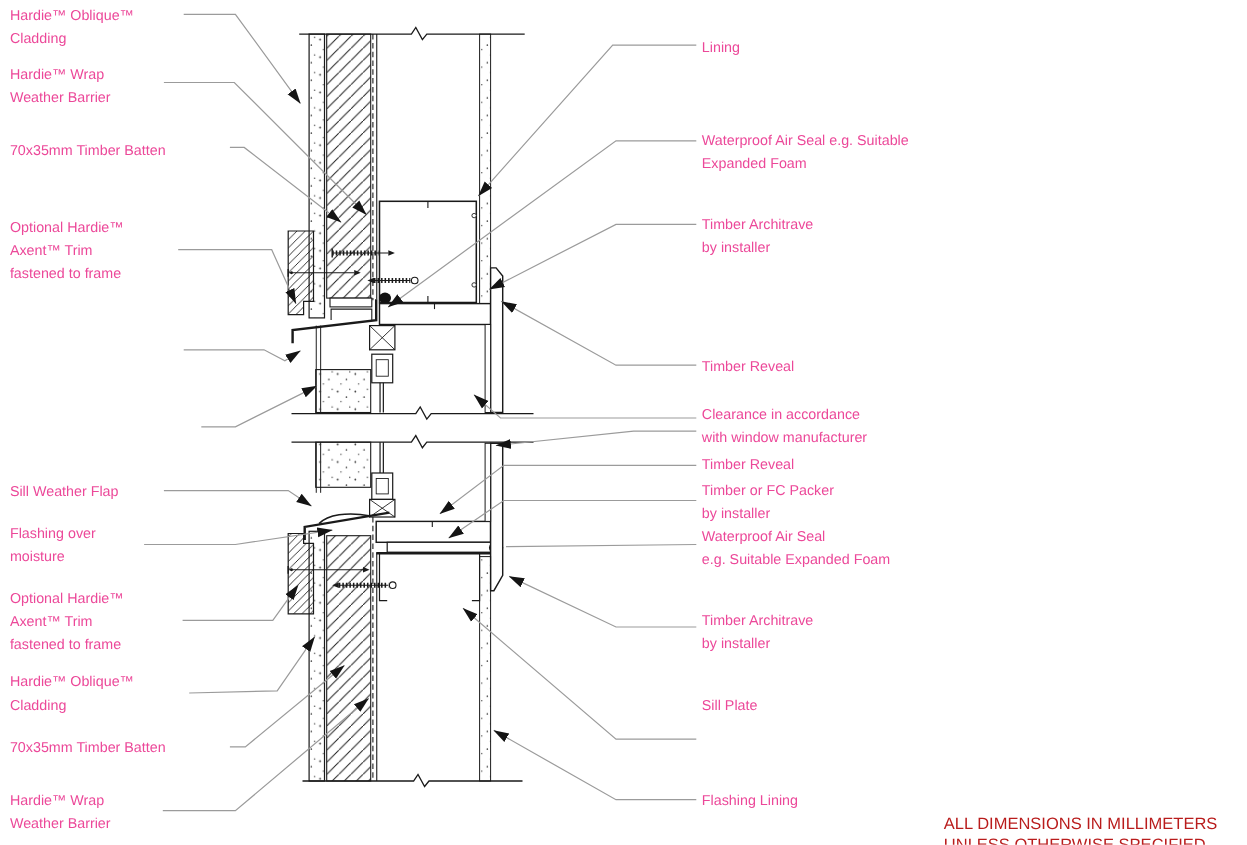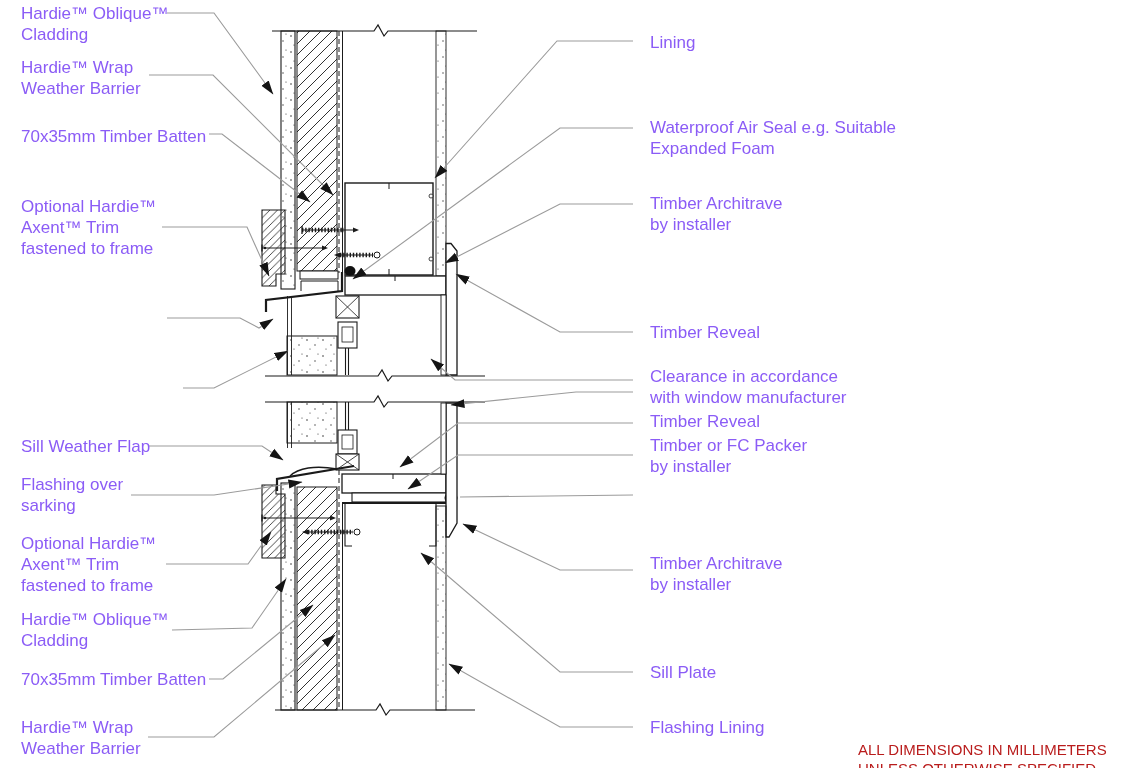--- a/index.html
+++ b/index.html
@@ -4,23 +4,22 @@
 <style>
   html,body{margin:0;padding:0;}
   body{
     width:1134px;height:768px;position:relative;overflow:hidden;
     background:#ffffff;
     font-family:"Liberation Sans", sans-serif;
   }
   .stage{position:absolute;inset:0;}
   .lbl{
     position:absolute;
-    font-size:17px;line-height:21px;color:#8b5cf6;
+    font-size:13px;line-height:21px;color:#ec4899;
     white-space:pre-line;
-    margin-left:12px;
   }
   .lbl.left{left:9px;}
   .lbl.right{left:638px;}
   .note{
     position:absolute;left:858px;top:740px;
     font-size:15px;line-height:19px;color:#b91c1c;
     white-space:pre-line;
   }
   svg{position:absolute;left:0;top:0;}
 </style>
@@ -194,41 +193,43 @@
   <div class="lbl left" style="top:3px">Hardie™ Oblique™
 Cladding</div>
   <div class="lbl left" style="top:57px">Hardie™ Wrap
 Weather Barrier</div>
   <div class="lbl left" style="top:126px">70x35mm Timber Batten</div>
   <div class="lbl left" style="top:196px">Optional Hardie™
 Axent™ Trim
 fastened to frame</div>
   <div class="lbl left" style="top:436px">Sill Weather Flap</div>
   <div class="lbl left" style="top:474px">Flashing over
-sarking</div>
+moisture</div>
   <div class="lbl left" style="top:533px">Optional Hardie™
 Axent™ Trim
 fastened to frame</div>
   <div class="lbl left" style="top:609px">Hardie™ Oblique™
 Cladding</div>
   <div class="lbl left" style="top:669px">70x35mm Timber Batten</div>
   <div class="lbl left" style="top:717px">Hardie™ Wrap
 Weather Barrier</div>
 
   <div class="lbl right" style="top:32px">Lining</div>
   <div class="lbl right" style="top:117px">Waterproof Air Seal e.g. Suitable
 Expanded Foam</div>
   <div class="lbl right" style="top:193px">Timber Architrave
 by installer</div>
   <div class="lbl right" style="top:322px">Timber Reveal</div>
   <div class="lbl right" style="top:366px">Clearance in accordance
 with window manufacturer</div>
   <div class="lbl right" style="top:411px">Timber Reveal</div>
   <div class="lbl right" style="top:435px">Timber or FC Packer
 by installer</div>
+  <div class="lbl right" style="top:477px">Waterproof Air Seal
+e.g. Suitable Expanded Foam</div>
   <div class="lbl right" style="top:553px">Timber Architrave
 by installer</div>
-  <div class="lbl right" style="top:662px">Sill Plate</div>
+  <div class="lbl right" style="top:630px">Sill Plate</div>
   <div class="lbl right" style="top:717px">Flashing Lining</div>
 
   <div class="note">ALL DIMENSIONS IN MILLIMETERS
 UNLESS OTHERWISE SPECIFIED</div>
 </div>
 
 </body></html>

